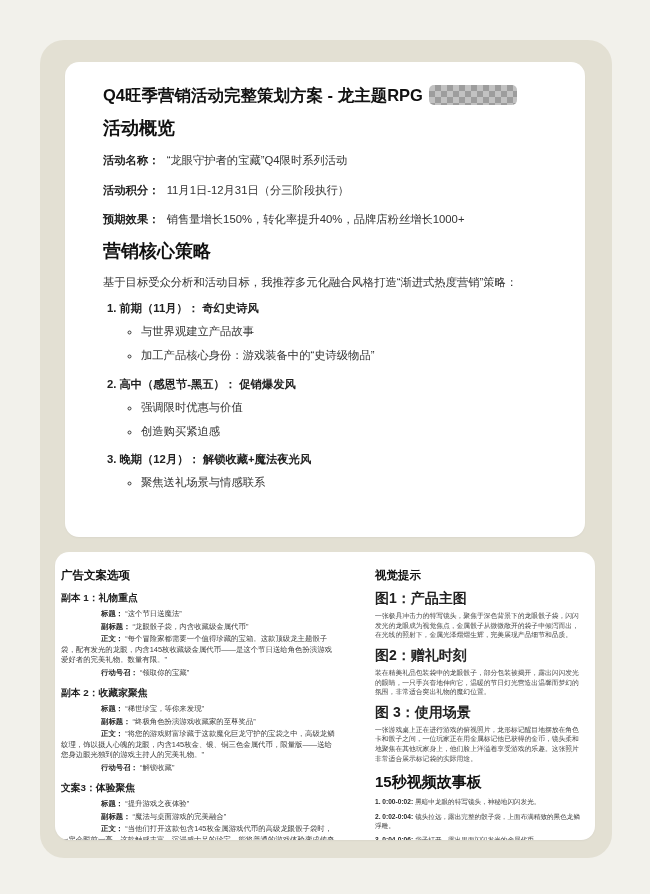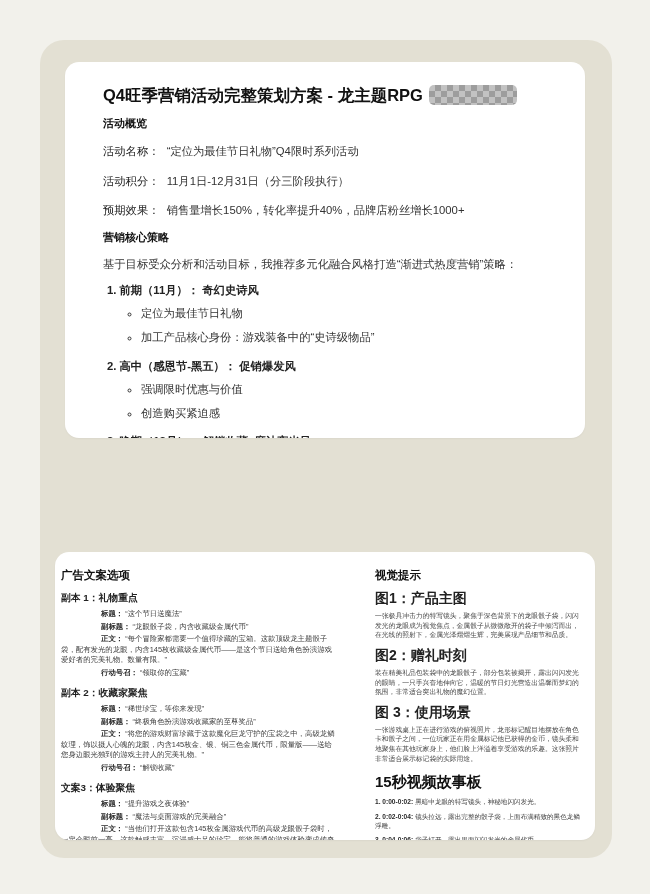--- a/index.html
+++ b/index.html
@@ -13,28 +13,28 @@
   }
   .panel{
     position:absolute;left:40px;top:40px;width:572px;height:818px;
     background:#e3e0d3;border-radius:24px;
   }
   .card{
     position:absolute;background:#ffffff;border-radius:14px;
     box-shadow:0 1px 2px rgba(0,0,0,0.04);
     overflow:hidden;box-sizing:border-box;
   }
-  .card-main{left:25px;top:22px;width:520px;height:376px;padding:18px 38px 20px 38px;}
+  .card-main{left:25px;top:22px;width:520px;height:475px;padding:18px 38px 20px 38px;}
   .card-bottom{left:15px;top:512px;width:540px;height:288px;padding:14px 15px 16px 6px;display:flex;gap:36px;}
 
   
   h1.doc-title{font-size:16.5px;font-weight:bold;margin:4px 0 10px 0;line-height:1.35;color:#111;}
-  h2.section-heading{font-size:11px;font-weight:bold;margin:8px 0 6px 0;color:#111;}
+  h2.section-heading{font-size:18px;font-weight:bold;margin:8px 0 6px 0;color:#111;}
   p.field{font-size:11.3px;line-height:1.62;margin:11px 0;color:#333;}
-  p.field .label{font-weight:normal;color:#222;margin-right:4px;margin-top:32px;}
+  p.field .label{font-weight:bold;color:#222;margin-right:4px;margin-top:32px;}
   p.intro{font-size:11.3px;line-height:1.6;margin:10px 0 10px 0;color:#333;}
   .phases{margin:4px 0 0 4px;}
   .phase{margin:0 0 13px 0;}
   .phase-head{font-size:11.3px;font-weight:bold;color:#222;margin:0 0 2px 0;}
   .phase-num{margin-right:3px;}
   .phase ul{list-style:circle;margin:0;padding:0 0 0 34px;}
   .phase ul li{font-size:11.3px;line-height:1.4;margin:8px 0;color:#333;}
 
   
   .redact{
@@ -70,41 +70,41 @@
 
   <div class="card card-main">
     <h1 class="doc-title">
       <span>Q4旺季营销活动完整策划方案 - 龙主题RPG</span><span class="redact redact-title"></span>
     </h1>
 
     <h2 class="section-heading">活动概览</h2>
 
     <p class="field">
       <span class="label">活动名称：</span>
-      <span>“定位为最佳节日礼物”Q4限时系列活动</span>
+      <span>“龙眼守护者的宝藏”Q4限时系列活动</span>
     </p>
     <p class="field">
       <span class="label">活动积分：</span>
       <span>11月1日-12月31日（分三阶段执行）</span>
     </p>
     <p class="field">
       <span class="label">预期效果：</span>
       <span>销售量增长150%，转化率提升40%，品牌店粉丝增长1000+</span>
     </p>
 
     <h2 class="section-heading">营销核心策略</h2>
     <p class="intro">基于目标受众分析和活动目标，我推荐多元化融合风格打造“渐进式热度营销”策略：</p>
 
     <div class="phases">
       <div class="phase">
         <div class="phase-head">
           <span class="phase-num">1.</span><span>前期（11月）： 奇幻史诗风</span>
         </div>
         <ul>
-          <li>定位为最佳节日礼物</li>
+          <li>与世界观建立产品故事</li>
           <li>加工产品核心身份：游戏装备中的“史诗级物品”</li>
         </ul>
       </div>
       <div class="phase">
         <div class="phase-head">
           <span class="phase-num">2.</span><span>高中（感恩节-黑五）： 促销爆发风</span>
         </div>
         <ul>
           <li>强调限时优惠与价值</li>
           <li>创造购买紧迫感</li>

